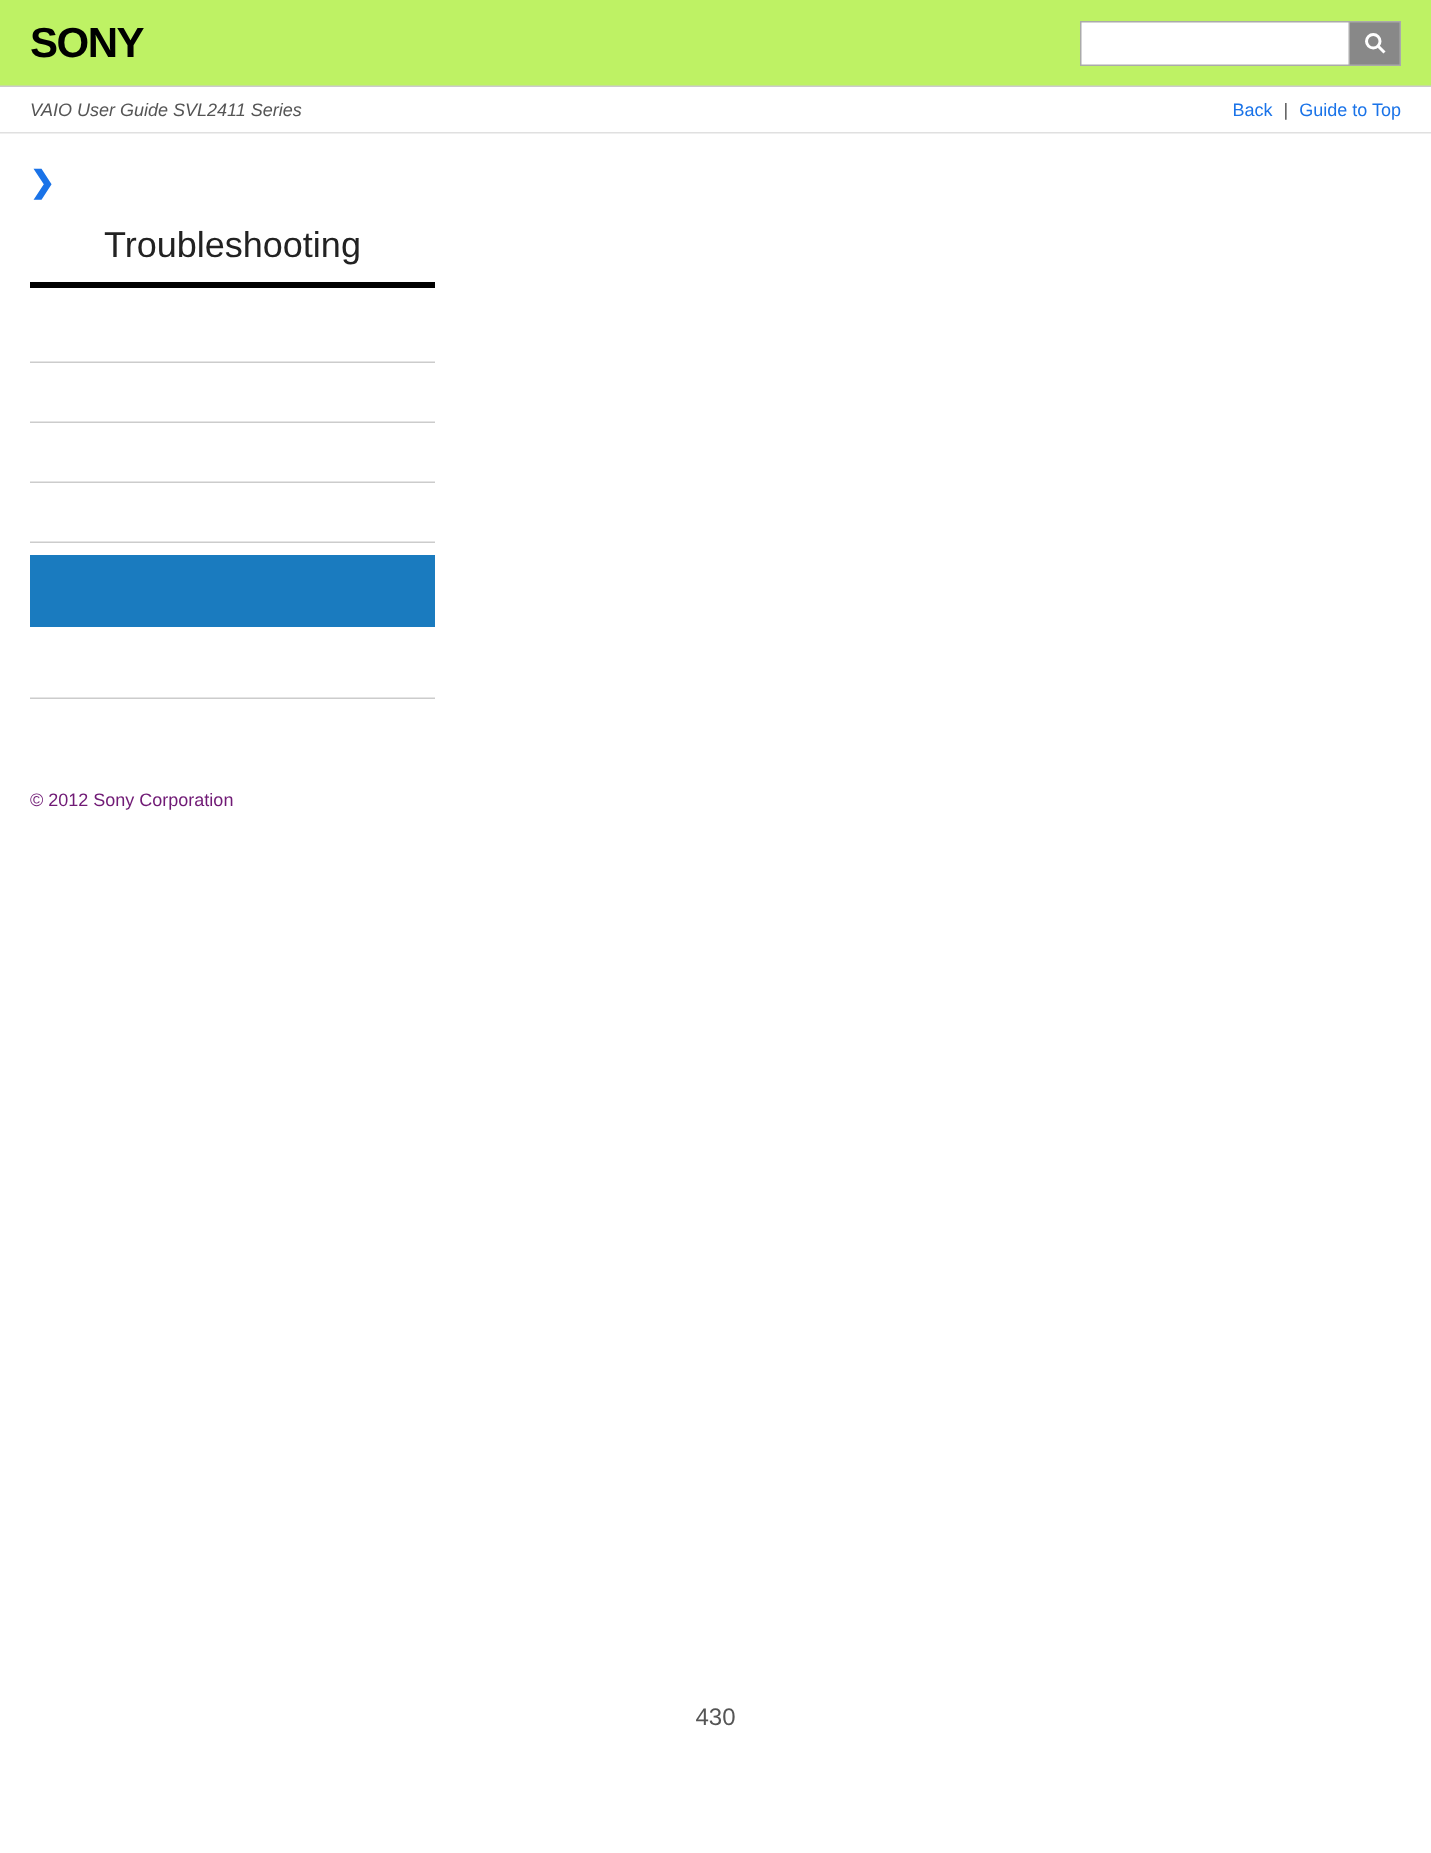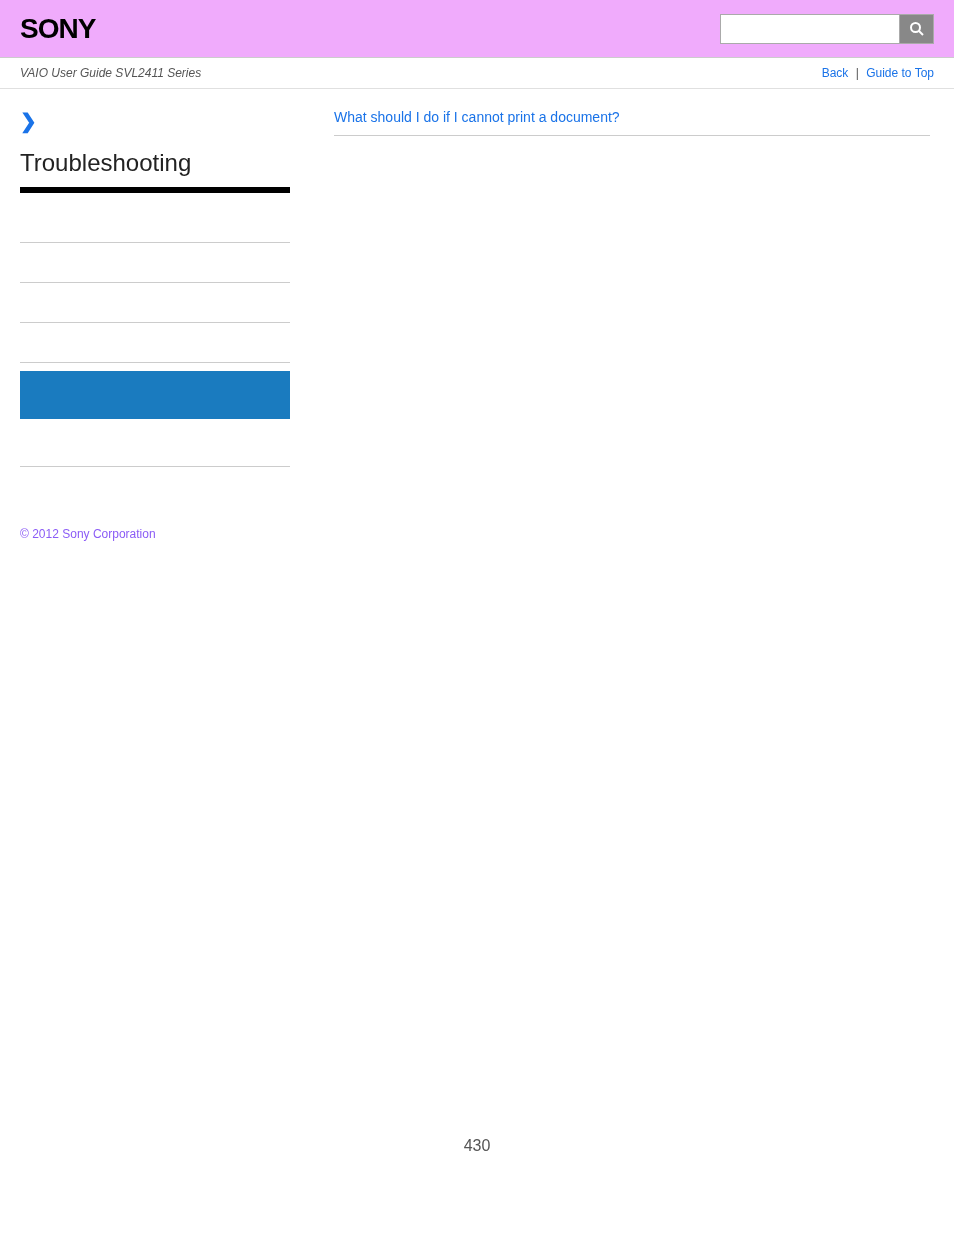--- a/index.html
+++ b/index.html
@@ -12,21 +12,21 @@
       font-family: Arial, sans-serif;
       background: #ffffff;
       color: #333333;
       font-size: 13px;
       width: 954px;
       min-height: 1235px;
     }
 
     
     .header {
-      background: #f0abfc;
+      background: #bef264;
       padding: 10px 20px;
       display: flex;
       align-items: center;
       justify-content: space-between;
       border-bottom: 1px solid #cccccc;
       height: 58px;
     }
 
     .sony-logo {
       font-size: 28px;
@@ -114,22 +114,23 @@
       font-weight: bold;
       margin-bottom: 16px;
       display: block;
     }
 
     .sidebar-title {
       font-size: 24px;
       font-weight: normal;
       color: #222222;
       padding-bottom: 10px;
-      border-bottom: 6px solid #000000;
+      border-bottom: 4px solid #000000;
       margin-bottom: 10px;
+      text-align: center;
     }
 
     .sidebar-item {
       padding: 10px 0;
       border-bottom: 1px solid #cccccc;
       font-size: 13px;
       color: #555555;
       cursor: pointer;
       min-height: 40px;
     }
@@ -167,21 +168,21 @@
       display: block;
       padding-bottom: 10px;
       border-bottom: 1px solid #cccccc;
       margin-bottom: 16px;
     }
 
     
     .footer {
       padding: 20px;
       font-size: 12px;
-      color: #8b5cf6;
+      color: #701a75;
       margin-top: 20px;
     }
 
     .page-number {
       text-align: center;
       font-size: 16px;
       color: #555555;
       padding: 20px;
       position: absolute;
       bottom: 60px;
@@ -224,23 +225,20 @@
     <div class="sidebar-item"></div>
     <div class="sidebar-item"></div>
     <div class="sidebar-item"></div>
     <div class="sidebar-item"></div>
 
     <div class="sidebar-highlight"></div>
 
     <div class="sidebar-item-after-highlight"></div>
   </div>
 
-  <div class="content-area">
-    <a href="#" class="content-link">What should I do if I cannot print a document?</a>
-  </div>
 
 </div>
 
 <div class="footer">
   <span>© 2012 Sony Corporation</span>
 </div>
 
 <div class="page-number">430</div>
 
 </body></html>

